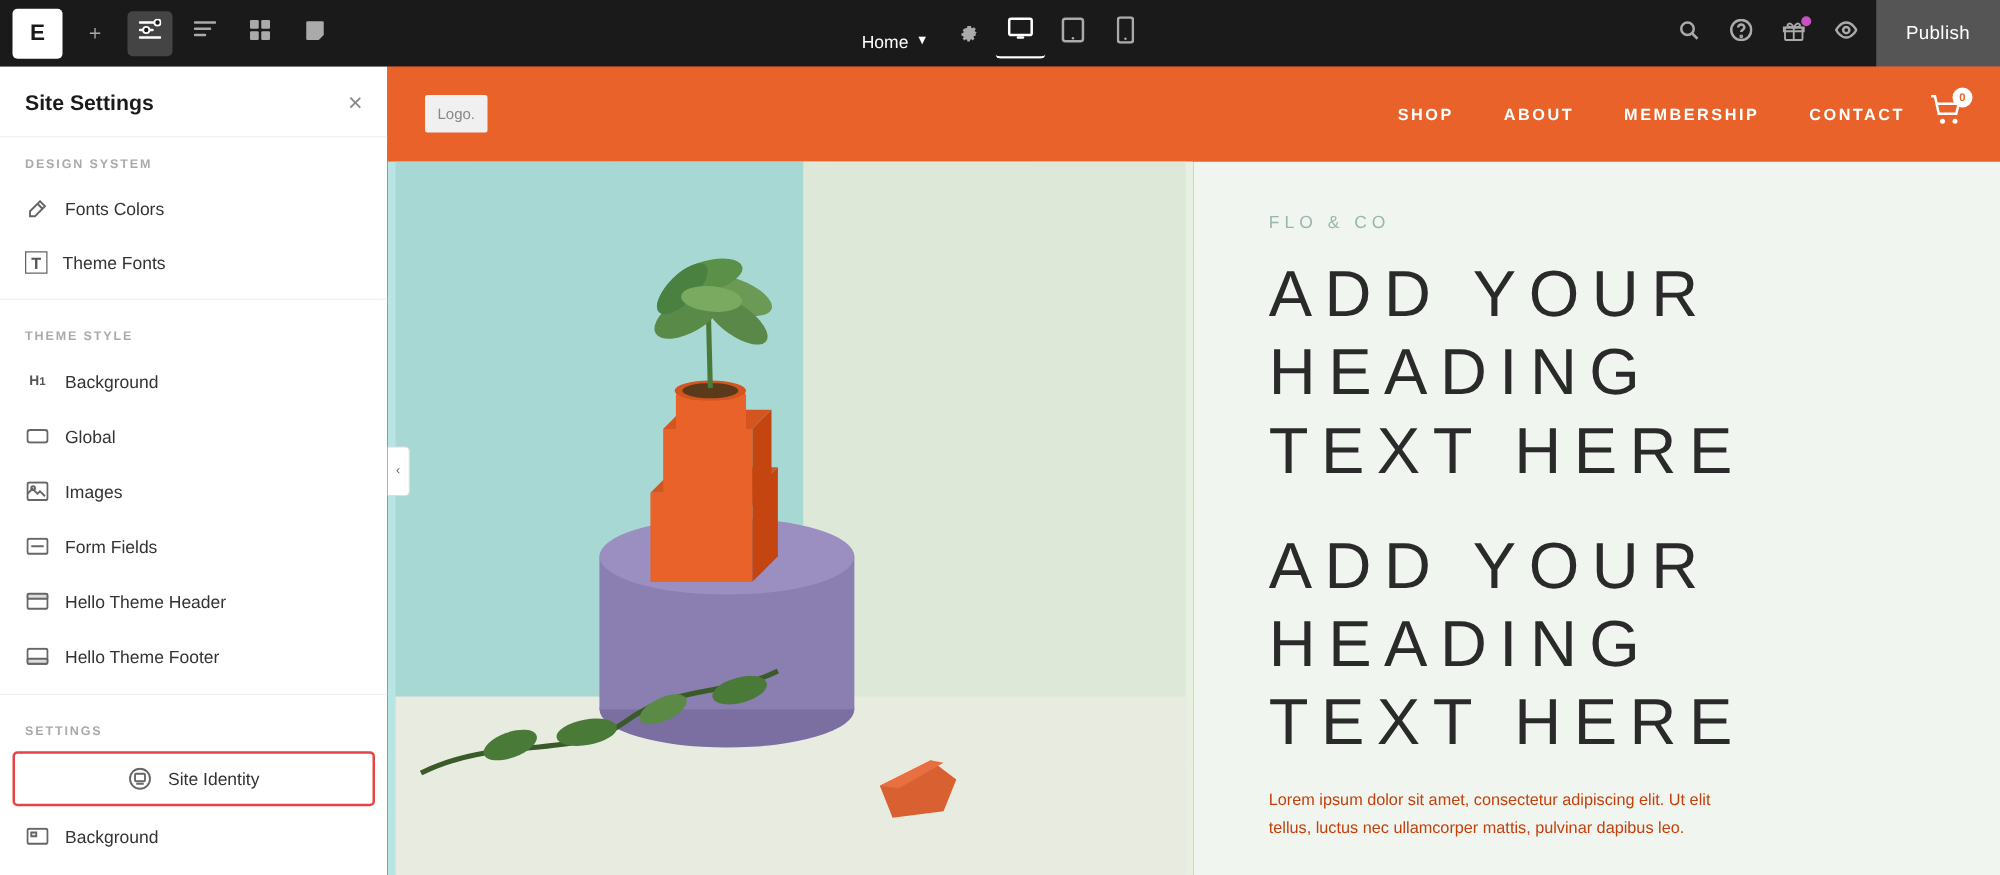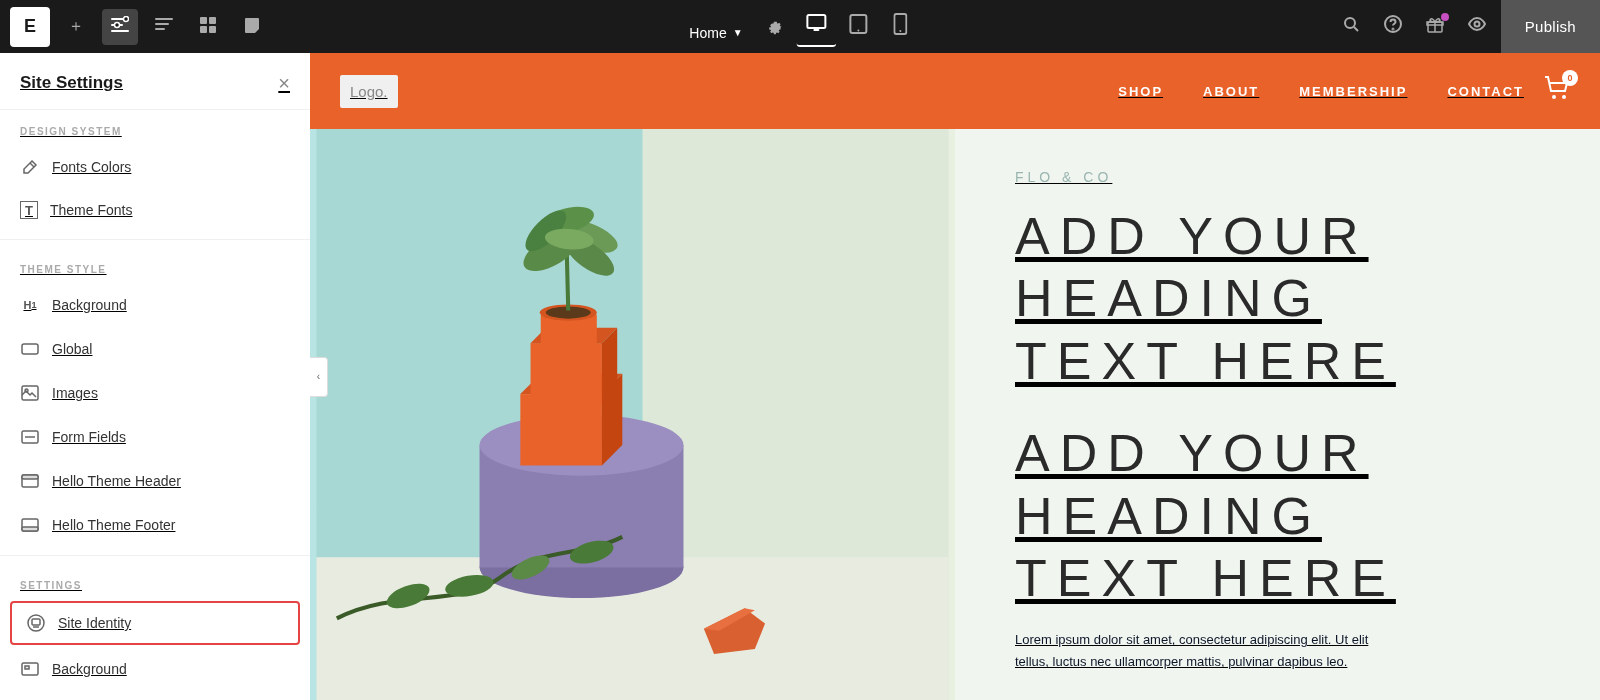--- a/index.html
+++ b/index.html
@@ -107,21 +107,20 @@
       font-weight: 500;
       cursor: pointer;
       letter-spacing: 0.3px;
     }
 
     
     .main-content {
       display: flex;
       flex: 1;
       overflow: hidden;
-      text-decoration: underline;
     }
 
     
     .sidebar {
       width: 310px;
       background: #fff;
       flex-shrink: 0;
       display: flex;
       flex-direction: column;
       overflow-y: auto;
@@ -161,20 +160,21 @@
       color: #333;
       font-size: 14px;
       border-radius: 0;
       transition: background 0.15s;
     }
     .sidebar-item.active-red {
       border: 2px solid #e44;
       border-radius: 4px;
       margin: 2px 10px;
       padding: 10px 14px;
+      justify-content: center;
     }
     .sidebar-item-icon {
       width: 20px; height: 20px;
       display: flex; align-items: center; justify-content: center;
       color: #666;
       font-size: 16px;
       flex-shrink: 0;
     }
     .sidebar-divider {
       height: 1px;
@@ -218,21 +218,21 @@
       background: #e8622a;
       height: 76px;
       display: flex;
       align-items: center;
       padding: 0 30px;
       flex-shrink: 0;
     }
     .logo-placeholder {
       background: #f0f0f0;
       color: #888;
-      font-size: 15px;
+      font-size: 12px;
       padding: 8px 10px;
       border-radius: 2px;
       margin-right: auto;
     }
     .nav-links {
       display: flex;
       align-items: center;
       gap: 40px;
     }
     .nav-link {
@@ -313,21 +313,21 @@
       font-weight: 300;
       letter-spacing: 10px;
       color: #2a2a2a;
       text-transform: uppercase;
       line-height: 1.2;
       margin-top: 20px;
       margin-bottom: 10px;
     }
     .hero-body {
       font-size: 13px;
-      color: #0f172a;
+      color: #c2410c;
       line-height: 1.7;
       max-width: 380px;
       margin-top: 10px;
     }
   </style>
 </head>
 <body>
 
 <div class="top-toolbar">
   <div class="toolbar-left">

